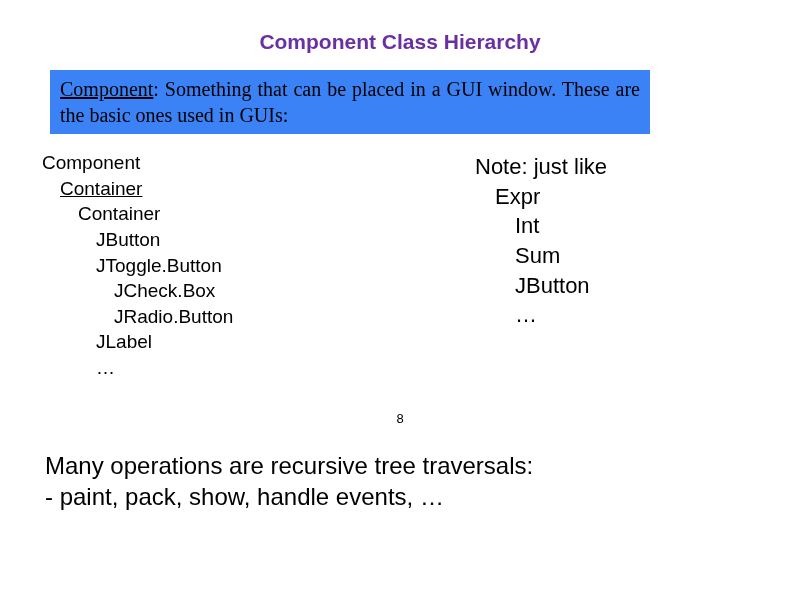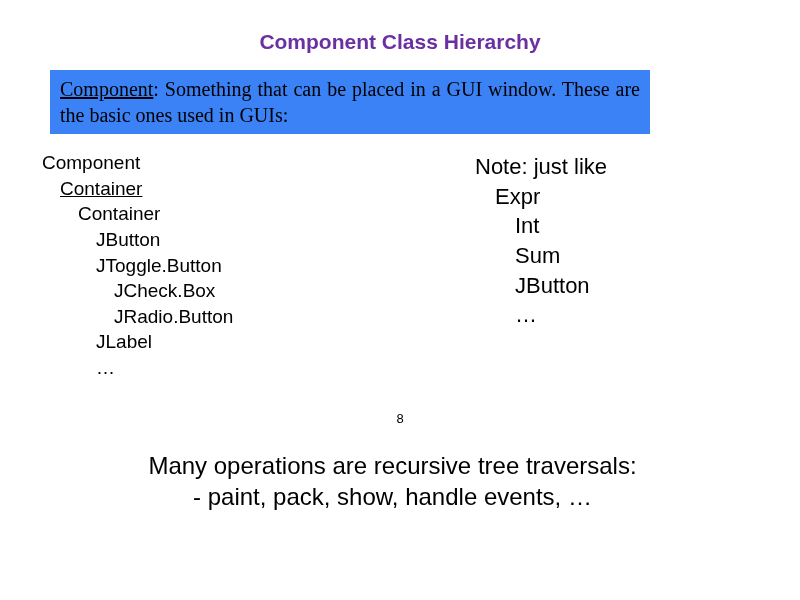--- a/index.html
+++ b/index.html
@@ -72,21 +72,20 @@
   .r1 { padding-left: 20px; }
   .r2 { padding-left: 40px; }
   .bottom-text {
     position: absolute;
     top: 450px;
     left: 45px;
     right: 60px;
     font-size: 24px;
     color: #000;
     line-height: 1.3;
-    text-align: center;
   }
   .page-num {
     position: absolute;
     bottom: 30px;
     left: 0;
     right: 0;
     text-align: center;
     font-size: 13px;
     color: #000;
   }

